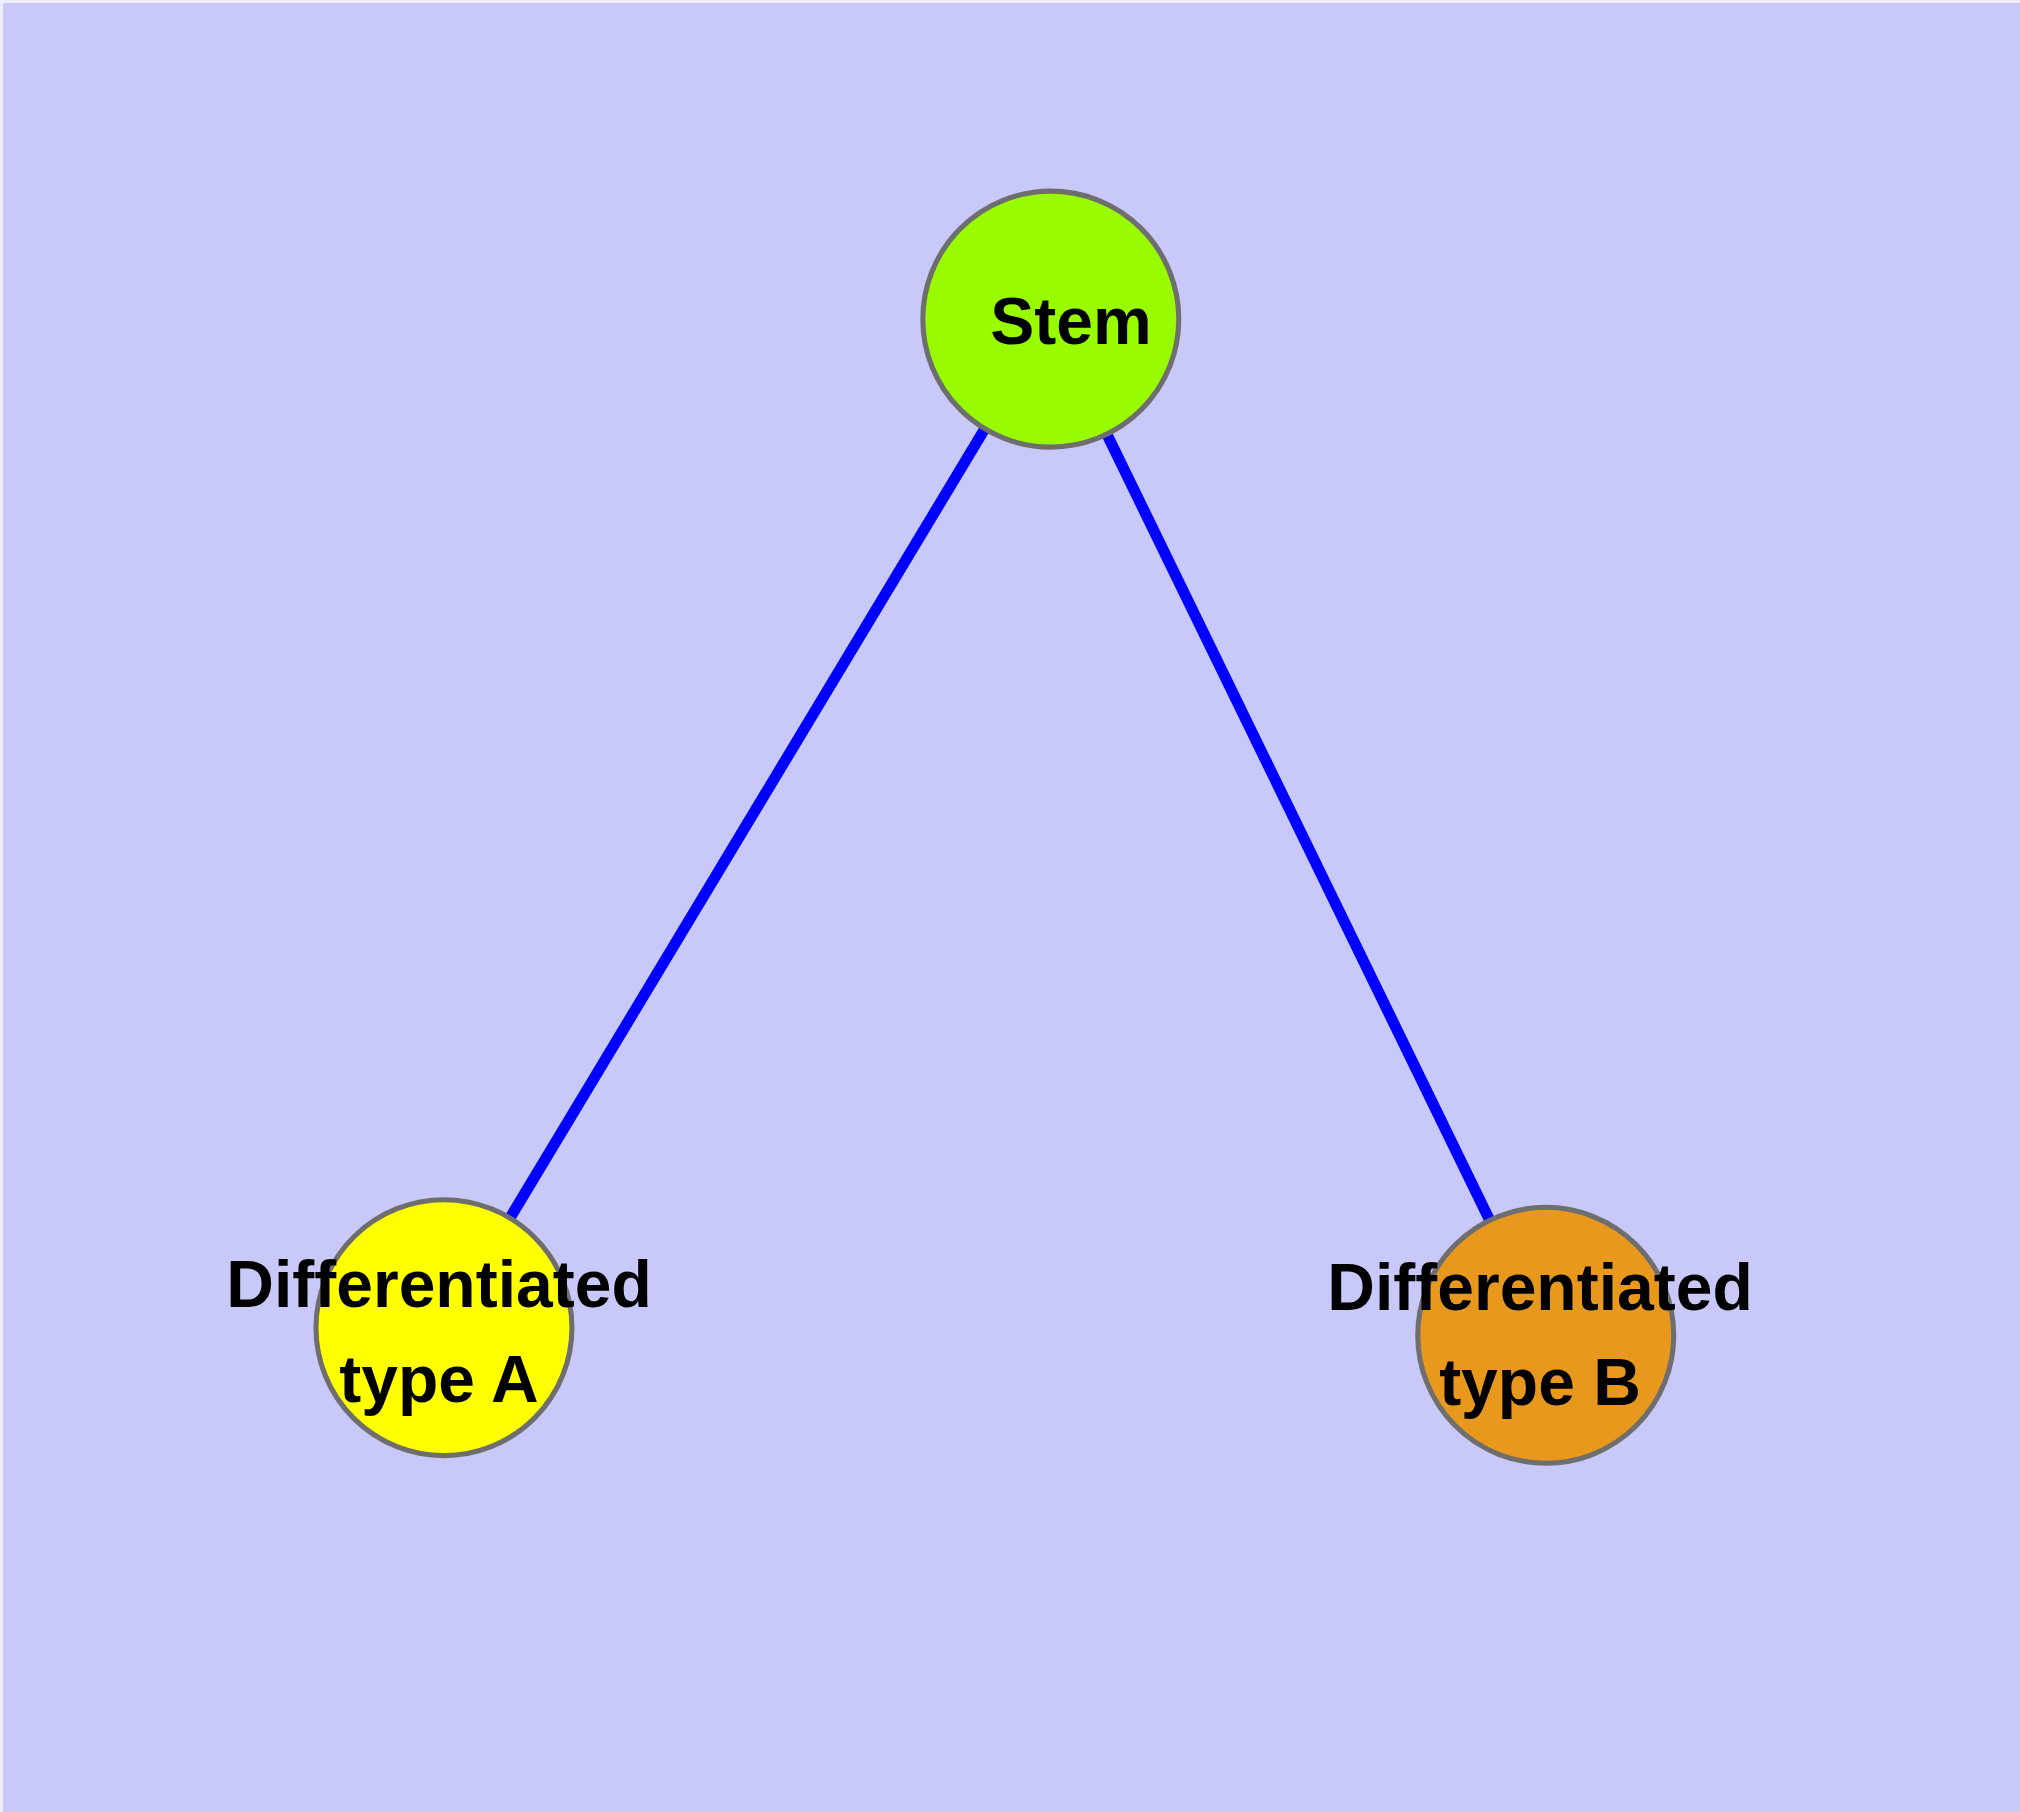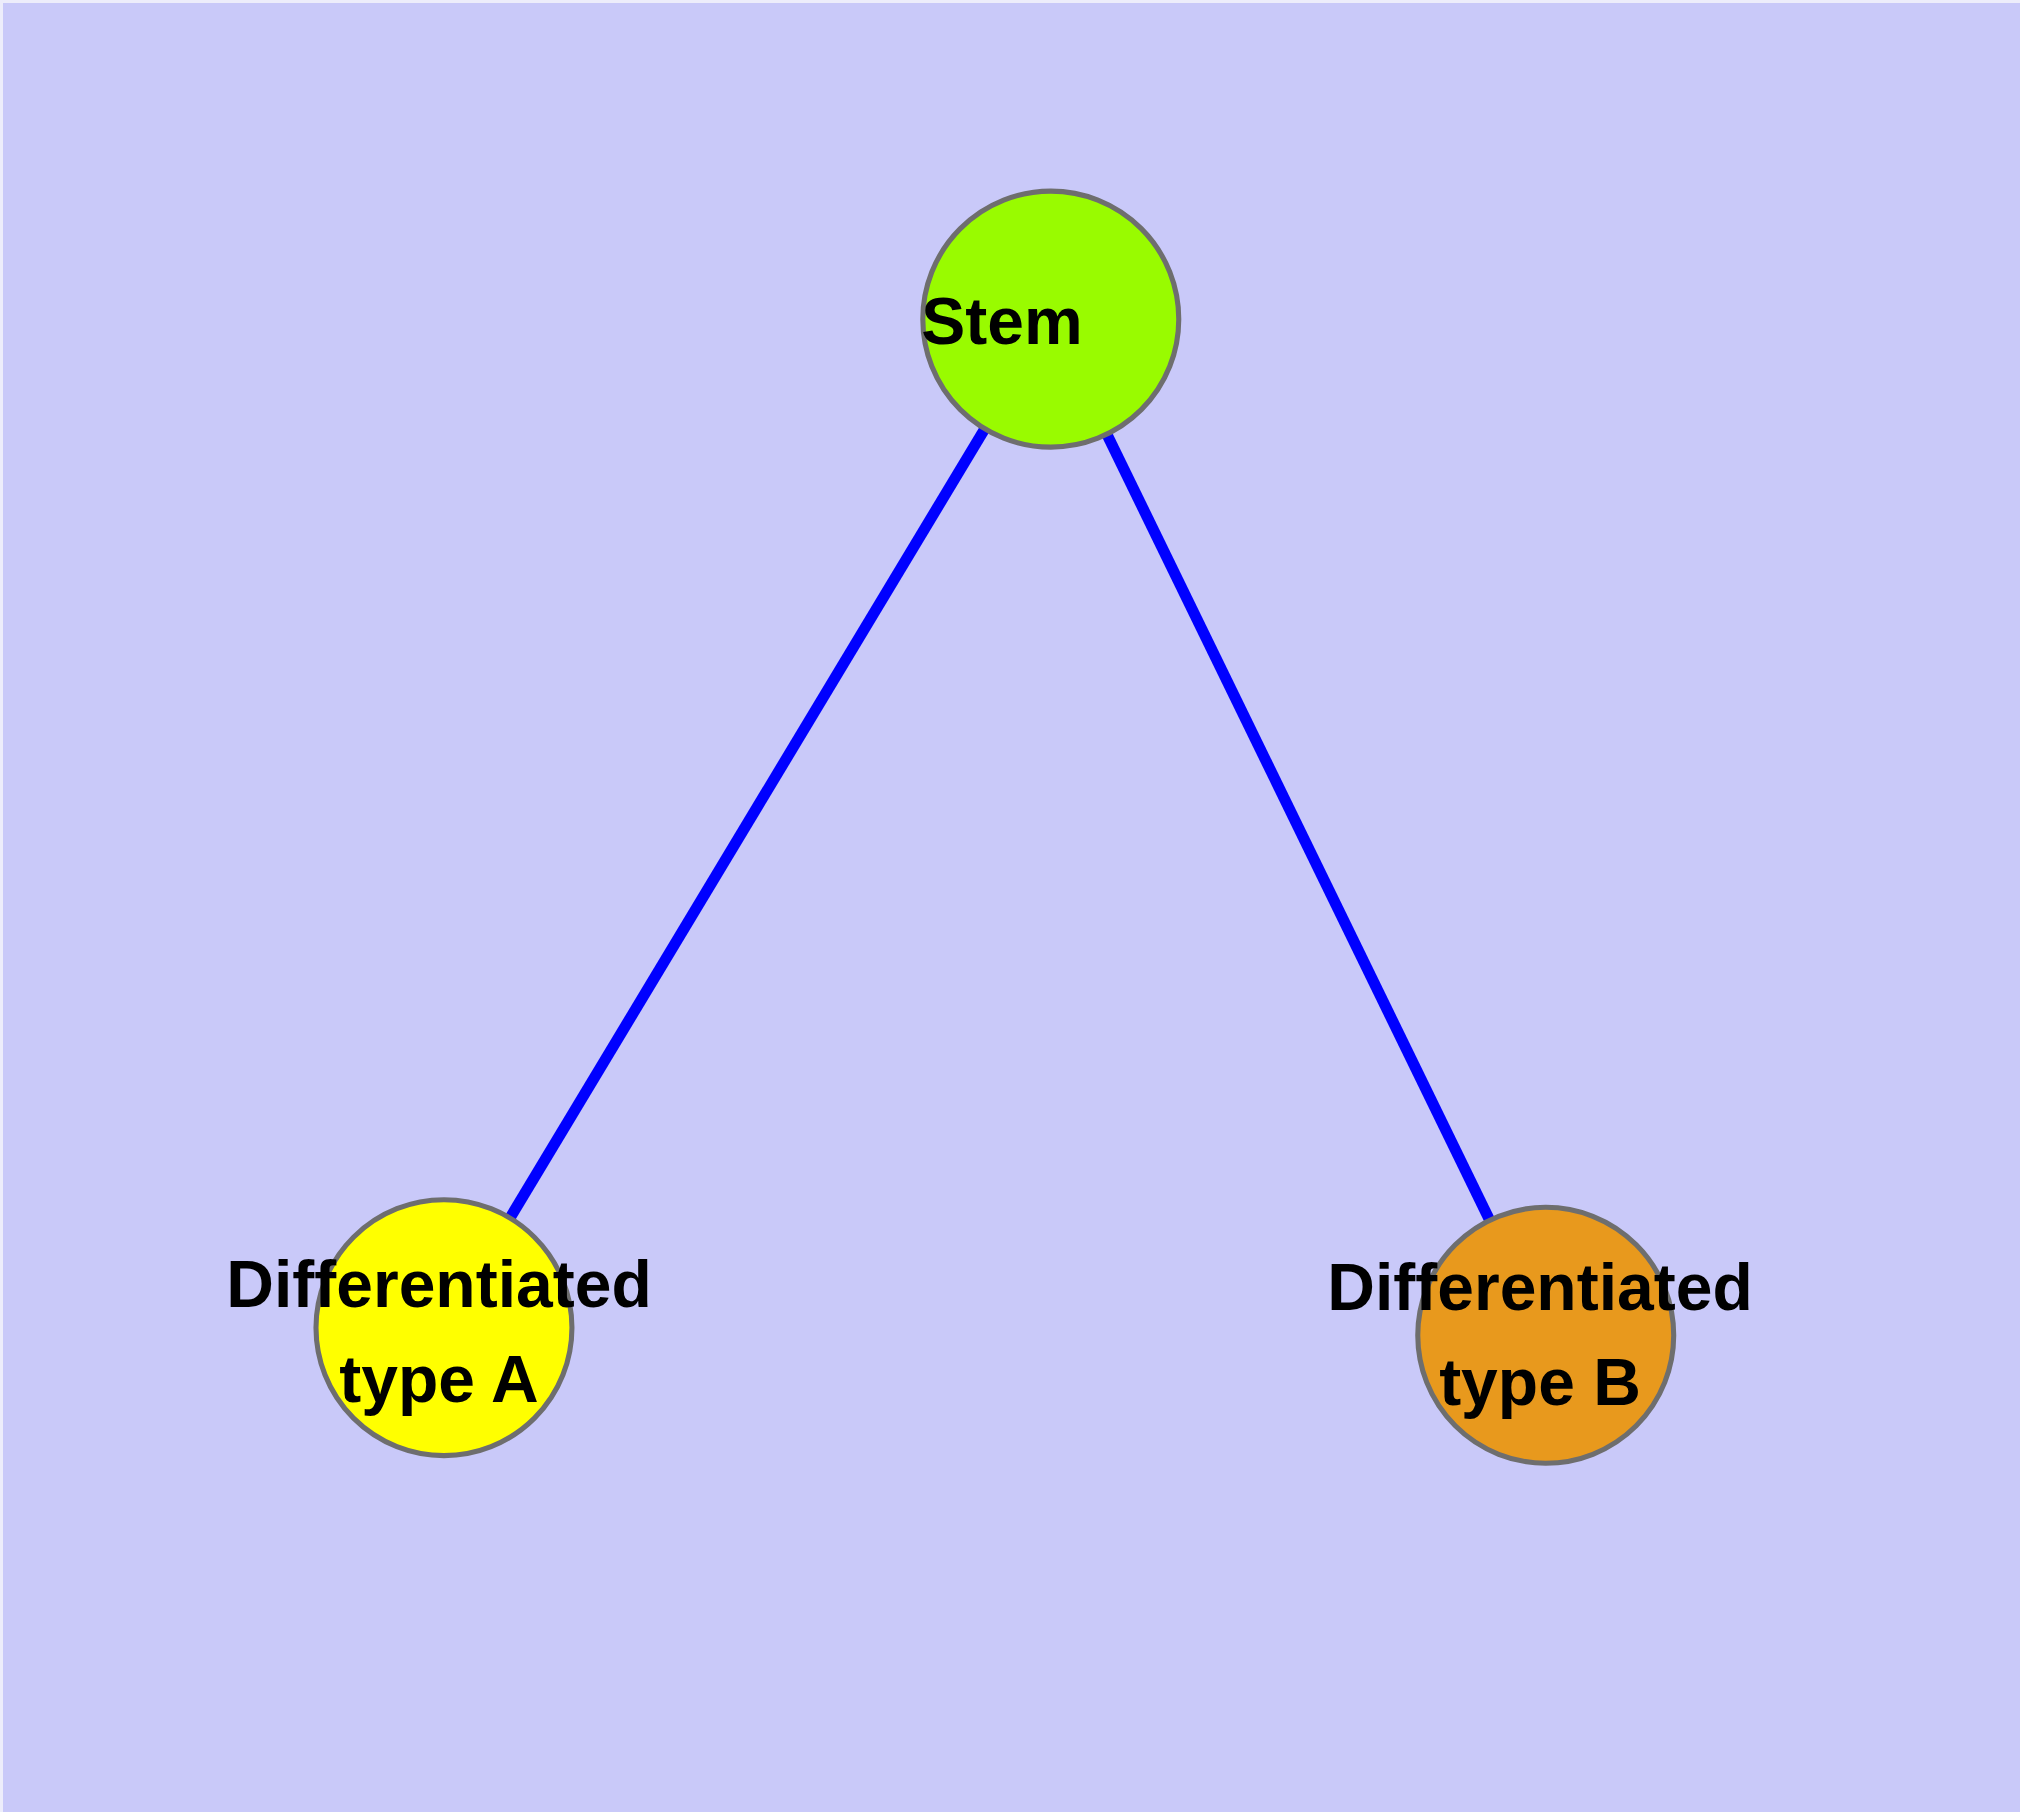--- a/index.html
+++ b/index.html
@@ -36,21 +36,21 @@
     position: absolute;
     transform: translate(-50%, -50%);
     color: #000000;
     font-weight: bold;
     font-size: 66px;
     line-height: 95px;
     text-align: center;
     white-space: pre-line;
     pointer-events: none;
   }
-  .label-stem   { left: 999px; top: 318px;  }
+  .label-stem   { left: 1068px; top: 318px;  }
   .label-type-a { left: 436px;  top: 1329px; }
   .label-type-b { left: 1537px; top: 1332px; }
 </style>
 </head>
 <body>
 
 <div class="canvas">
 
   <svg class="graph-svg" viewBox="0 0 2384 2138">
     <line class="edge" x1="1236" y1="373" x2="520" y2="1563" stroke="#0000FF"></line>

